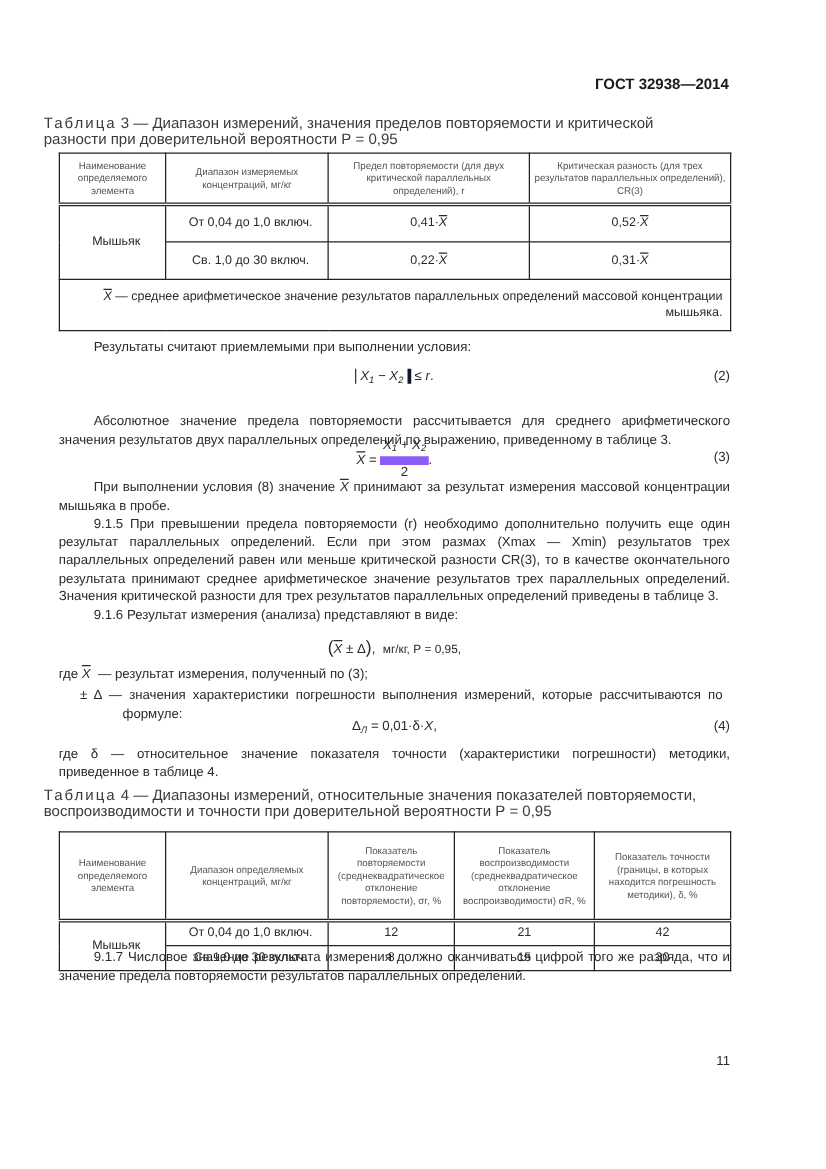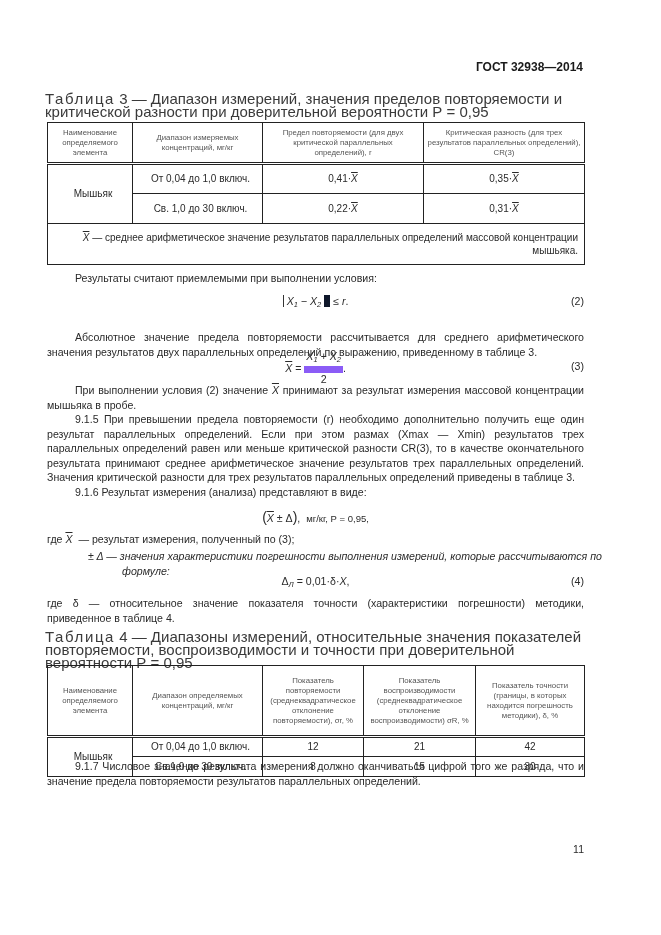--- a/index.html
+++ b/index.html
@@ -11,21 +11,21 @@
     font-size: 10.5px;
     line-height: 14px;
     overflow: hidden;
   }
   .abs { position: absolute; }
   .header-std {
     left: 0; width: 583px; top: 60px; text-align: right;
     font-weight: bold; font-size: 12px; color: #1a1a1a;
   }
   .caption {
-    left: 45px; width: 537px; font-size: 15px; line-height: 13px; color: #3a3a3a;
+    left: 35px; width: 537px; font-size: 12px; line-height: 13px; color: #3a3a3a;
   }
   .caption .spaced { letter-spacing: 1.6px; }
   .para {
     left: 47px; width: 537px; font-size: 10.6px; line-height: 14.5px; text-align: justify; color: #2a2a2a;
   }
   .indent { text-indent: 28px; }
   .formula-line { left: 47px; width: 537px; height: 18px; font-size: 10.6px; }
   .formula-center { position: absolute; left: 0; right: 0; text-align: center; }
   .formula-num { position: absolute; right: 0; top: 0; }
   .ovl { text-decoration: overline; font-style: italic; }
@@ -66,74 +66,74 @@
       <tr class="hdr-row" style="height:41px;">
     <th>Наименование определяемого элемента</th>
     <th>Диапазон измеряемых концентраций, мг/кг</th>
     <th>Предел повторяемости (для двух критической параллельных определений), r</th>
     <th>Критическая разность (для трех результатов параллельных определений), CR(3)</th>
   </tr>
   <tr style="height:30px;">
     <td rowspan="2" class="left">Мышьяк</td>
     <td class="left">От 0,04 до 1,0 включ.</td>
     <td><span>0,41·</span><span class="ovl">X</span></td>
-    <td><span>0,35·</span><span class="ovl">X</span></td>
+    <td><span>0,52·</span><span class="ovl">X</span></td>
   </tr>
   <tr style="height:30px;">
     <td class="left">Св. 1,0 до 30 включ.</td>
     <td><span>0,22·</span><span class="ovl">X</span></td>
     <td><span>0,31·</span><span class="ovl">X</span></td>
   </tr>
   <tr style="height:41px;">
     <td colspan="4" class="note-cell"><span class="ovl">X</span><span> — среднее арифметическое значение результатов параллельных определений массовой концентрации мышьяка.</span></td>
   </tr>
 </tbody>
   </table>
 
 <div class="abs para indent" style="top:271px;">Результаты считают приемлемыми при выполнении условия:</div>
 
 <div class="abs formula-line" style="top:294px;">
   <div class="formula-center">
-    <span style="border-left:1px solid #333; border-right:6px solid #0f172a; padding:0 3px;" class="it">X<sub>1</sub> − X<sub>2</sub></span> ≤ <span class="it">r</span>.
+    <span style="border-left:1px solid #333; border-right:3px solid #0f172a; padding:0 3px;" class="it">X<sub>1</sub> − X<sub>2</sub></span> ≤ <span class="it">r</span>.
   </div>
   <div class="formula-num">(2)</div>
 </div>
 
 <div class="abs para indent" style="top:330px;">Абсолютное значение предела повторяемости рассчитывается для среднего арифметического значения результатов двух параллельных определений по выражению, приведенному в таблице 3.</div>
 
 <div class="abs formula-line" style="top:350px; height:32px;">
   <div class="formula-center" style="top:0;">
     <span style="display:inline-block; vertical-align:middle;"><span class="ovl">X</span> = </span>
     <span style="display:inline-block; vertical-align:middle; text-align:center; line-height:13px;">
       <span style="display:block; border-bottom:7px solid #8b5cf6; padding:0 2px;" class="it">X<sub>1</sub> + X<sub>2</sub></span>
       <span style="display:block;">2</span>
     </span><span style="display:inline-block; vertical-align:middle;">.</span>
   </div>
   <div class="formula-num" style="top:9px;">(3)</div>
 </div>
 
-<div class="abs para indent" style="top:383px;"><span>При выполнении условия (2) значение </span><span class="ovl">X</span><span> принимают за результат измерения массовой концентрации мышьяка в пробе.</span></div>
+<div class="abs para indent" style="top:383px;"><span>При выполнении условия (8) значение </span><span class="ovl">X</span><span> принимают за результат измерения массовой концентрации мышьяка в пробе.</span></div>
 
 <div class="abs para indent" style="top:412px;">9.1.5 При превышении предела повторяемости (r) необходимо дополнительно получить еще один результат параллельных определений. Если при этом размах (Xmax — Xmin) результатов трех параллельных определений равен или меньше критической разности CR(3), то в качестве окончательного результата принимают среднее арифметическое значение результатов трех параллельных определений. Значения критической разности для трех результатов параллельных определений приведены в таблице 3.</div>
 
 <div class="abs para indent" style="top:485px;">9.1.6 Результат измерения (анализа) представляют в виде:</div>
 
 <div class="abs formula-line" style="top:510px;">
   <div class="formula-center">
     <span style="font-size:14px;">(</span><span class="ovl">X</span> ± Δ<span style="font-size:14px;">)</span>,&nbsp;
     <span style="font-size:9.5px;">мг/кг, Р = 0,95,</span>
   </div>
 </div>
 
 <div class="abs para" style="top:532px;">
   <span>где</span>
   <span class="ovl">X</span>
   &nbsp;<span>— результат измерения, полученный по (3);</span>
 </div>
-<div class="abs para" style="top:549px; left:88px; width:514px; padding-left:34px; text-indent:-34px;font-style:italic;">
+<div class="abs para" style="top:549px; left:64px; width:514px; padding-left:34px; text-indent:-34px;">
   <span>± Δ</span>
   <span>— значения характеристики погрешности выполнения измерений, которые рассчитываются по формуле:</span>
 </div>
 
 <div class="abs formula-line" style="top:574px;">
   <div class="formula-center">Δ<sub class="it">Л</sub> = 0,01·δ·<span class="it">X</span>,</div>
   <div class="formula-num">(4)</div>
 </div>
 
 <div class="abs para" style="top:596px;">где δ — относительное значение показателя точности (характеристики погрешности) методики, приведенное в таблице 4.</div>

